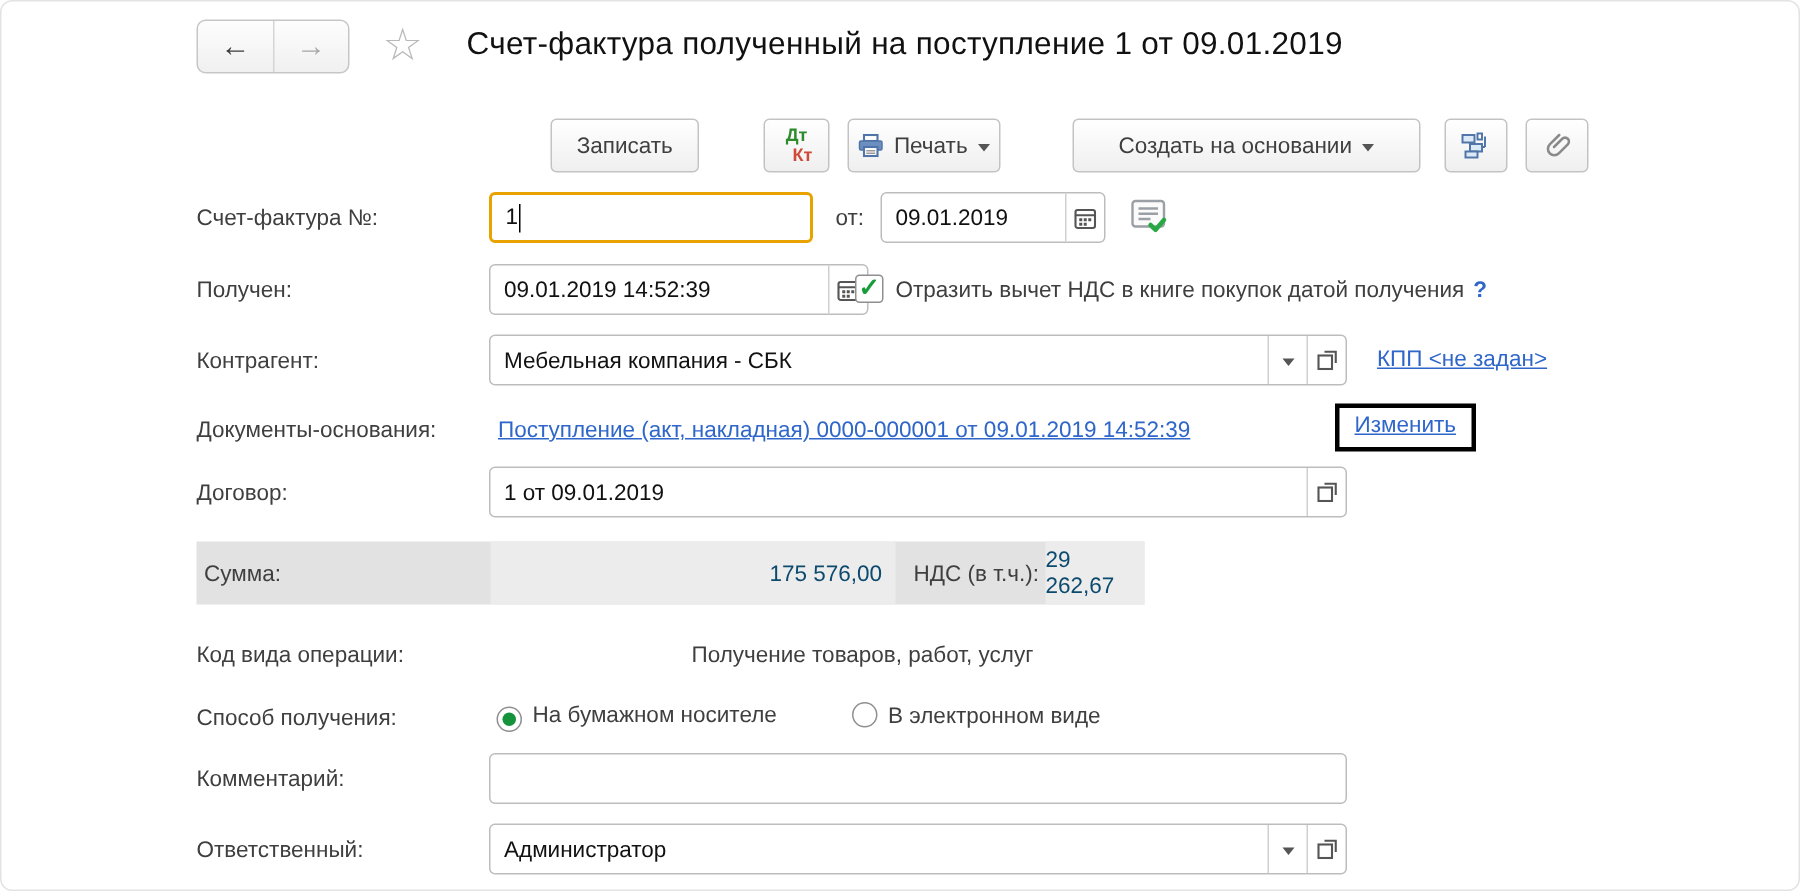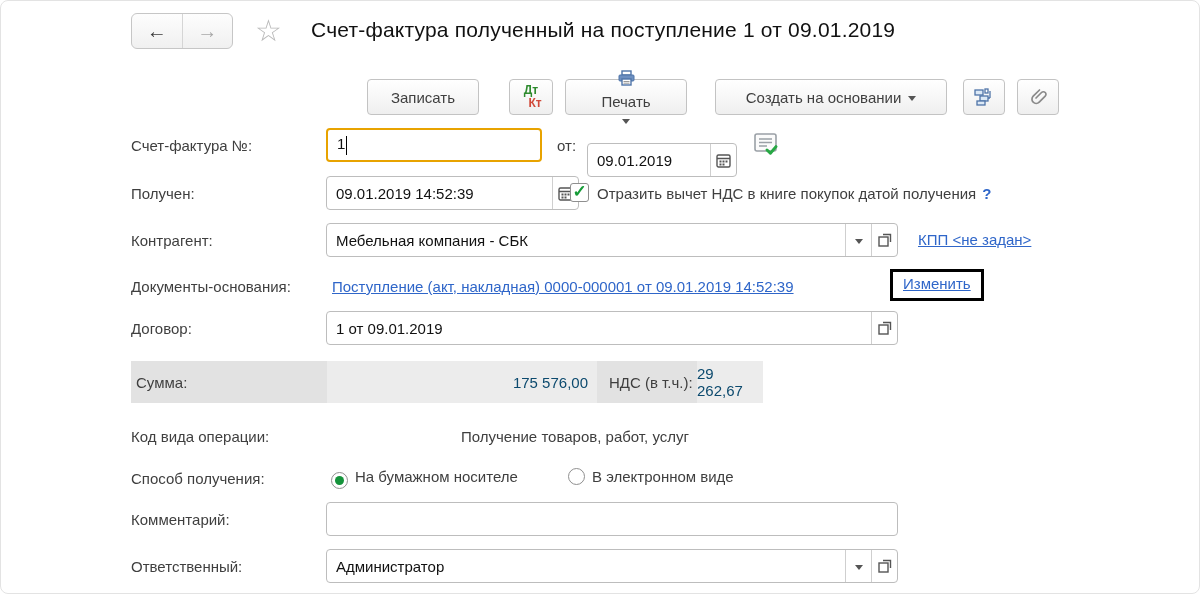--- a/index.html
+++ b/index.html
@@ -10,24 +10,24 @@
   .navgroup { position:absolute; left:130px; top:12px; display:flex; border:1px solid #c6c6c6; border-radius:6px; background:linear-gradient(#fdfdfd,#f0f0f0); height:36px; width:102px; overflow:hidden; }
   .navbtn { flex:1; display:flex; align-items:center; justify-content:center; font-size:20px; cursor:pointer; }
   .navbtn.back { color:#3a3a3a; border-right:1px solid #d5d5d5; }
   .navbtn.fwd { color:#a8a8a8; }
   .star { position:absolute; left:254px; top:13px; font-size:30px; color:#b9b9b9; line-height:34px; }
   .title { position:absolute; left:310px; top:17px; font-size:21px; color:#111; letter-spacing:.2px; }
 
   
   .btn { position:absolute; top:78px; height:36px; border:1px solid #c3c3c3; border-radius:4px; background:linear-gradient(#ffffff,#efefef); color:#3f3f3f; font-size:15px; display:flex; align-items:center; justify-content:center; gap:7px; cursor:pointer; padding:0 14px; }
   .btn-primary { left:130px; width:222px; background:linear-gradient(#ffe11a,#fcd400); border:1px solid #d8b500; box-shadow:0 1px 0 #caa900; font-weight:bold; color:#2b2b00; }
-  .btn-save { left:366px; width:112px; }
+  .btn-save { left:366px; width:99px; }
   .btn-dtkt { left:508px; width:44px; flex-direction:column; gap:0; line-height:13px; font-size:12px; font-weight:bold; padding:0; }
   .dt { color:#2e8b2e; } .kt { color:#d04a3a; margin-left:8px; }
-  .btn-print { left:564px; width:122px;flex-direction:column; }
+  .btn-print { left:564px; width:102px; }
   .btn-create { left:714px; width:232px; }
   .btn-structure { left:962px; width:42px; padding:0; }
   .btn-clip { left:1016px; width:42px; padding:0; }
   .caret-down { width:0; height:0; border-left:4px solid transparent; border-right:4px solid transparent; border-top:5px solid #555; margin-top:2px; }
 
   
   .lbl { position:absolute; left:130px; font-size:15px; color:#3f3f3f; }
   .input { position:absolute; height:34px; border:1px solid #bdbdbd; border-radius:4px; background:#fff; font-size:15px; color:#111; display:flex; align-items:center; overflow:hidden; }
   .input .txt { flex:1; padding:0 9px; white-space:nowrap; }
   .input.focused { border:2px solid #e8a300; }
@@ -111,21 +111,21 @@
           <path d="M5 11 L10.5 5.5 a2.6 2.6 0 0 1 3.7 3.7 L8.2 15.2 a4.2 4.2 0 0 1 -6 -6 L8.5 3" fill="none" stroke="#8a8a8a" stroke-width="1.7" stroke-linecap="round" transform="translate(2,-1)"></path>
         </svg>
     </span>
   </div>
 
   <div class="lbl" style="top:136px;">Счет-фактура №:</div>
   <div class="input focused" style="left:325px; top:127px; width:216px;">
     <span class="txt"><span>1</span><span class="caret-text"></span></span>
   </div>
   <div class="lbl" style="left:556px; top:136px;">от:</div>
-  <div class="input" style="left:586px; top:142px; width:150px;">
+  <div class="input" style="left:586px; top:127px; width:150px;">
     <span class="txt">09.01.2019</span>
     <span class="seg">
       <svg width="15" height="15" viewBox="0 0 15 15">
           <rect x="1" y="2" width="13" height="12" rx="1.5" fill="#fff" stroke="#555" stroke-width="1.4"></rect>
           <line x1="1" y1="5.5" x2="14" y2="5.5" stroke="#555" stroke-width="1.4"></line>
           <rect x="3.5" y="7.5" width="2" height="2" fill="#555"></rect>
           <rect x="6.5" y="7.5" width="2" height="2" fill="#555"></rect>
           <rect x="9.5" y="7.5" width="2" height="2" fill="#555"></rect>
           <rect x="3.5" y="10.5" width="2" height="2" fill="#555"></rect>
           <rect x="6.5" y="10.5" width="2" height="2" fill="#555"></rect>

